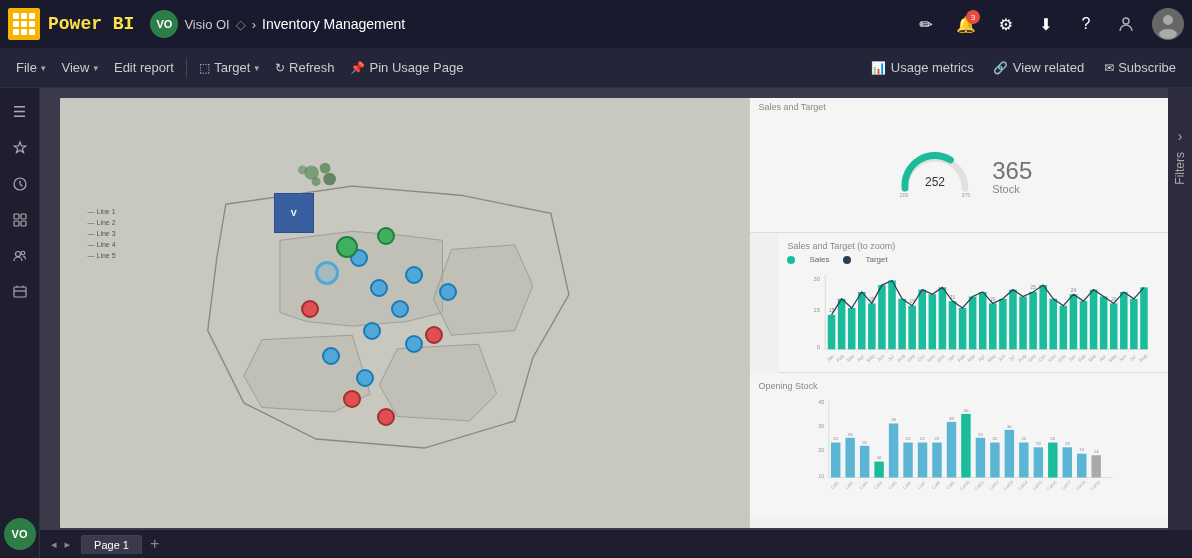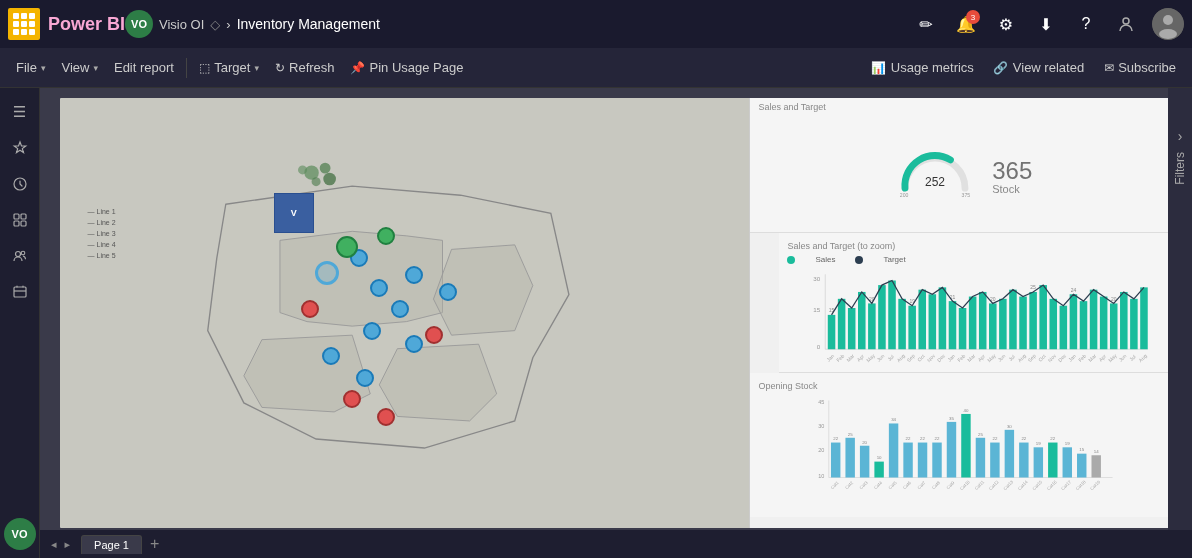--- a/index.html
+++ b/index.html
@@ -22,21 +22,21 @@
       border-radius: 2px;
       cursor: pointer;
     }
     .app-grid-icon .grid {
       display: grid; grid-template-columns: repeat(3,6px); grid-gap: 2px;
     }
     .app-grid-icon .grid span {
       width: 6px; height: 6px; background: white; display: block; border-radius: 1px;
     }
     .brand-name {
-      font-size: 18px; font-weight: 600; color: #f9a8d4; 
+      font-size: 18px; font-weight: 600; color: #fde047; margin-right: 16px; font-family: Liberation Mono, monospace;
     }
     .user-badge {
       width: 28px; height: 28px; border-radius: 50%;
       background: #2d7d46; color: white;
       display: flex; align-items: center; justify-content: center;
       font-size: 11px; font-weight: 600; margin-right: 6px;
     }
     .breadcrumb-area {
       display: flex; align-items: center; gap: 6px; color: #ccc; font-size: 13px;
     }
@@ -203,21 +203,21 @@
       height: 140px; background: #f5f5f5;
       padding: 8px;
       border-bottom: 1px solid #ddd;
       position: relative;
       margin-left: 29px;
     }
     .bar-chart-title {
       font-size: 9px; color: #888; margin-bottom: 4px;
     }
     .legend-row {
-      display: flex; gap: 20px; font-size: 8px; color: #666; margin-bottom: 4px; align-items: center;
+      display: flex; gap: 14px; font-size: 8px; color: #666; margin-bottom: 4px; align-items: center;
     }
     .legend-dot { width: 8px; height: 8px; border-radius: 50%; display: inline-block; }
 
     .bar-chart-svg { width: 100%; height: 100px; }
 
     
     .bottom-bar-section {
       flex: 1; background: #f5f5f5; padding: 8px; position: relative;
     }
     .bottom-bar-title { font-size: 9px; color: #888; margin-bottom: 4px; }

